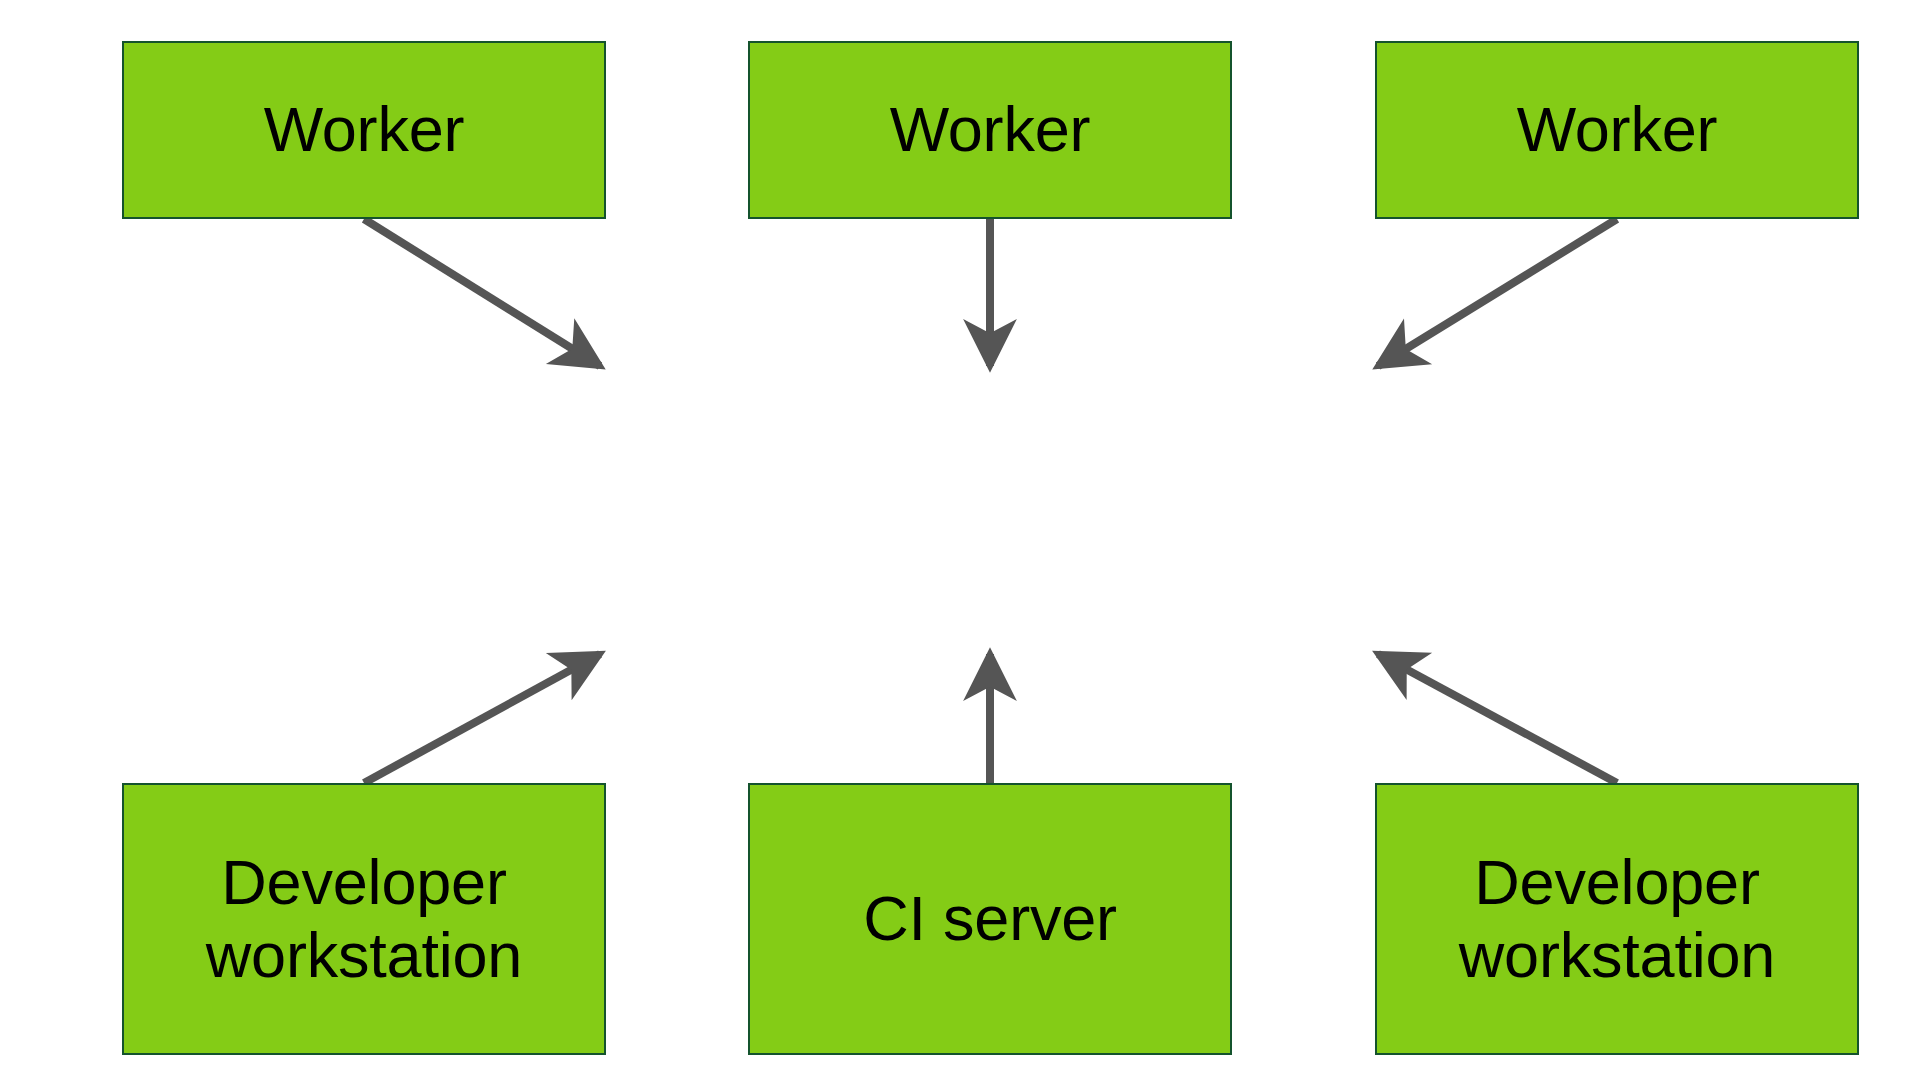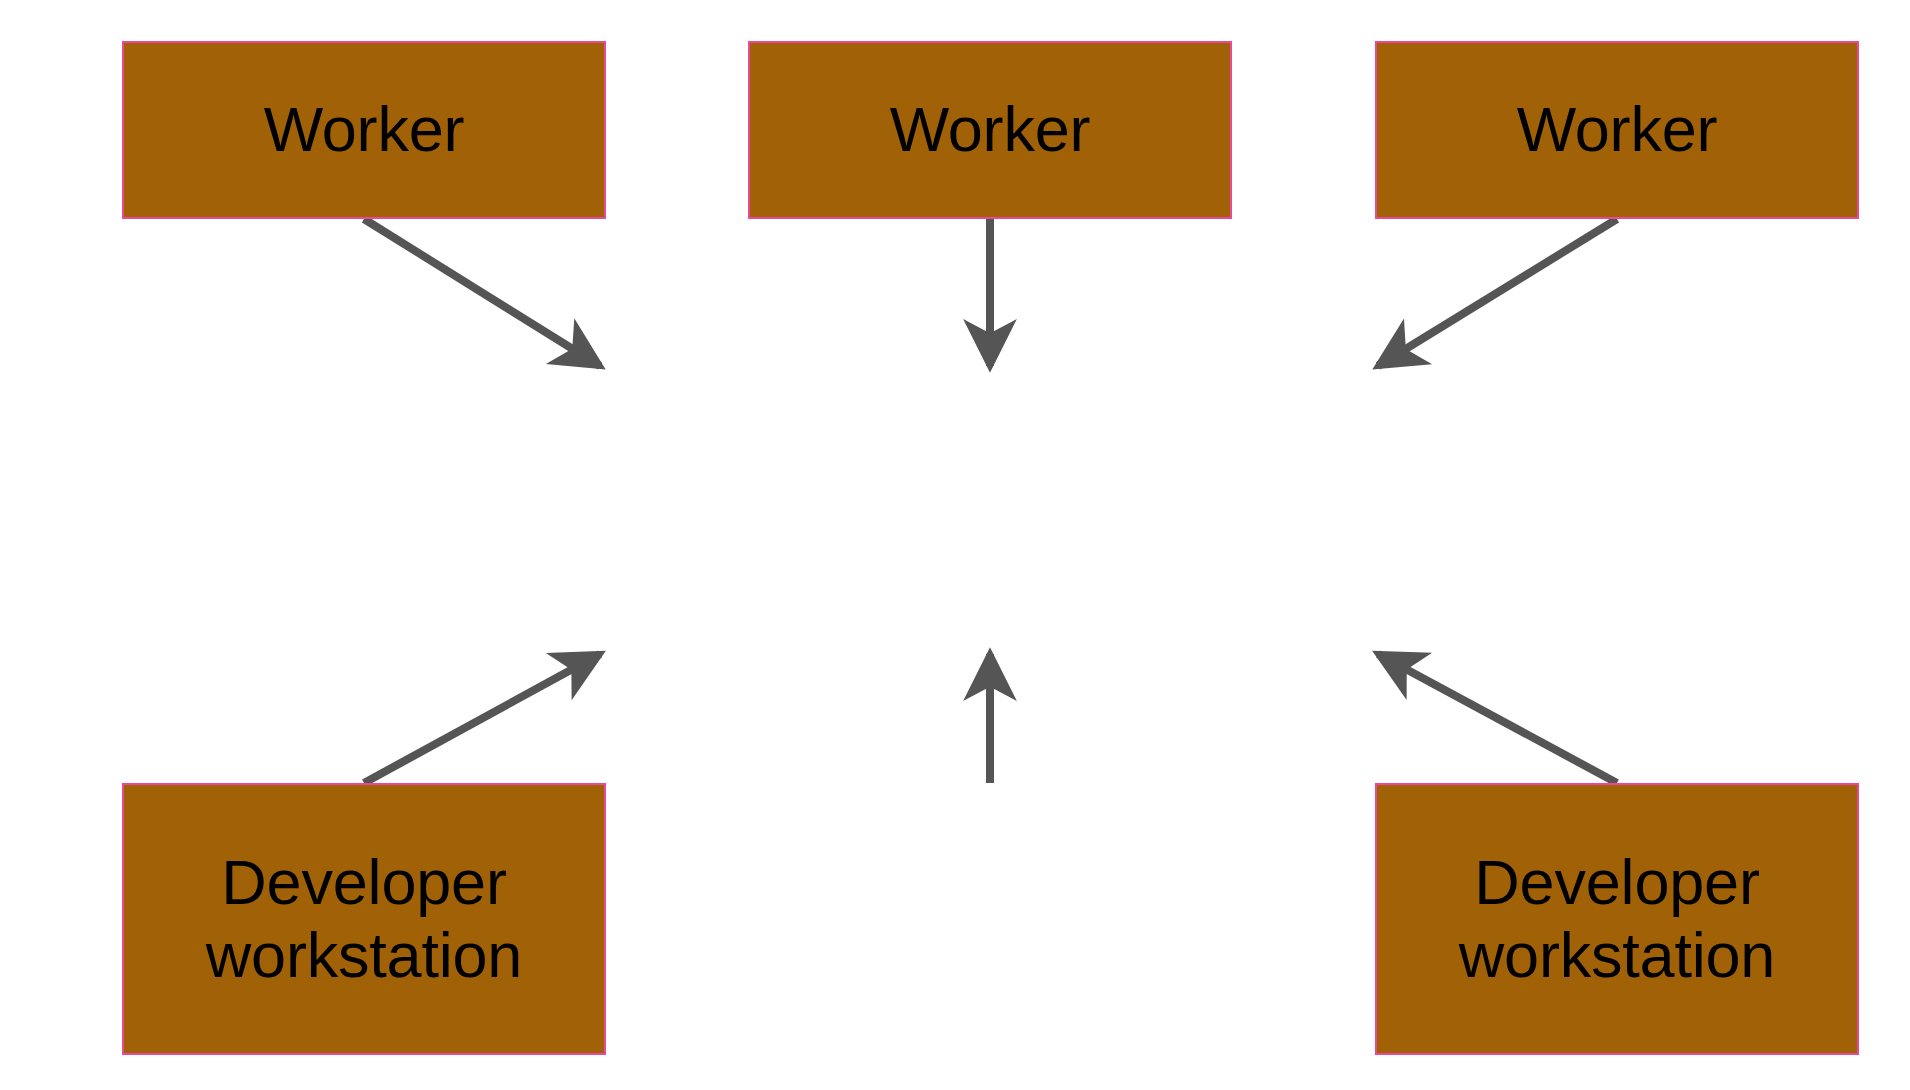--- a/index.html
+++ b/index.html
@@ -23,22 +23,22 @@
     position: absolute;
     left: 0;
     top: 0;
     width: 1910px;
     height: 1090px;
     pointer-events: none;
   }
   .node {
     position: absolute;
     box-sizing: border-box;
-    background: #a16207;
-    border: 2px solid #ec4899;
+    background: #84cc16;
+    border: 2px solid #14532d;
     display: flex;
     align-items: center;
     justify-content: center;
     text-align: center;
     color: #000000;
     line-height: 1.16;
     white-space: pre-line;
     letter-spacing: -0.2px;
   }
   .node-label {
@@ -89,19 +89,22 @@
   <div class="node n-worker-right">
     <span class="node-label">Worker</span>
   </div>
 
 
   <div class="node n-dev-left">
     <span class="node-label">Developer
 workstation</span>
   </div>
 
+  <div class="node n-ci-server">
+    <span class="node-label">CI server</span>
+  </div>
 
   <div class="node n-dev-right">
     <span class="node-label">Developer
 workstation</span>
   </div>
 
 </div>
 
 </body></html>

